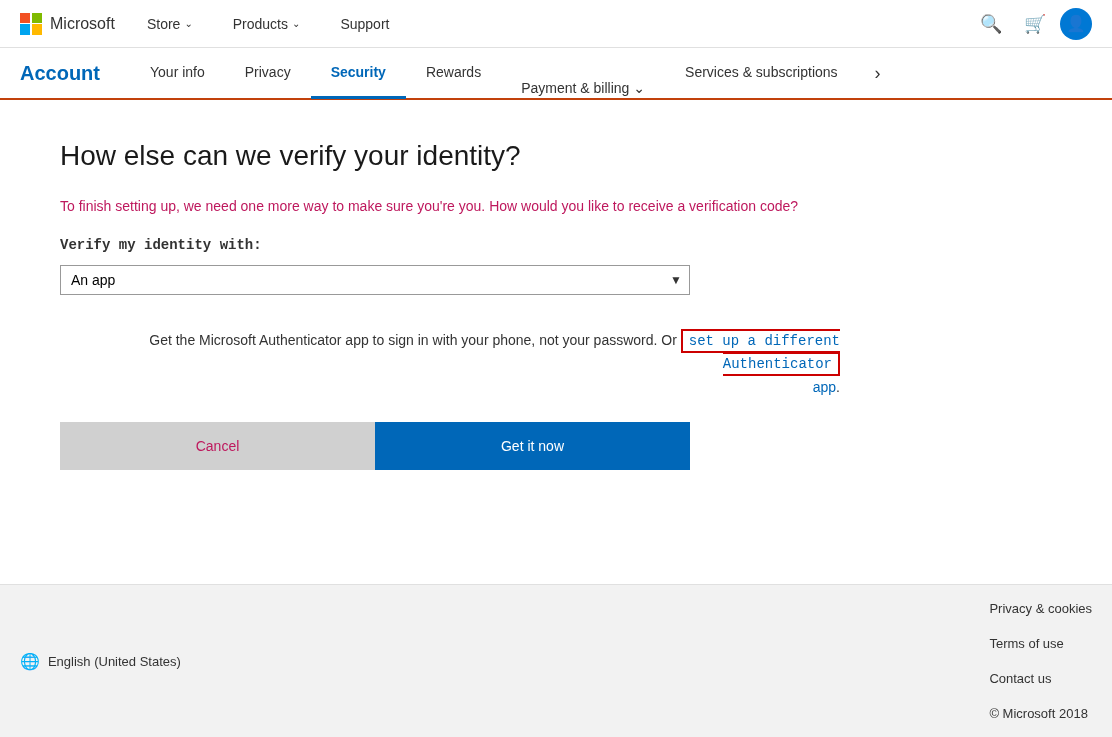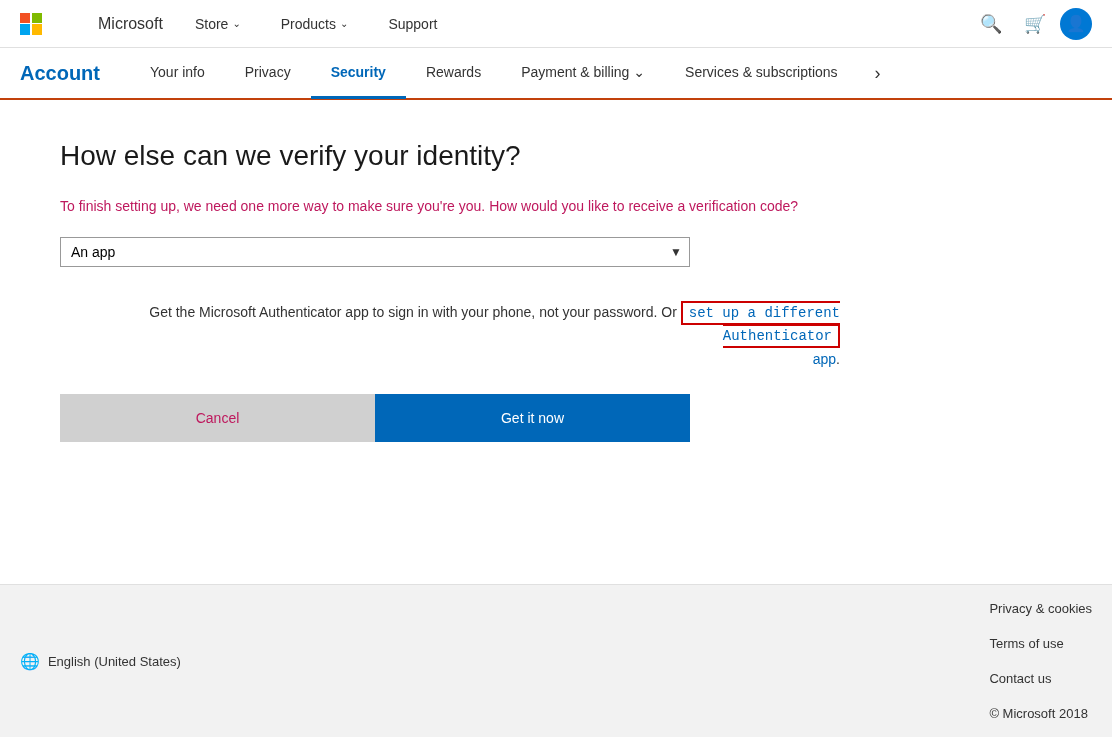--- a/index.html
+++ b/index.html
@@ -12,21 +12,20 @@
       padding: 0 20px;
       height: 48px;
       border-bottom: 1px solid #e0e0e0;
       background: #fff;
     }
     .ms-logo {
       display: flex;
       align-items: center;
       margin-right: 20px;
       text-decoration: none;
-      gap: 48px;
     }
     .ms-logo-grid {
       width: 22px;
       height: 22px;
       display: grid;
       grid-template-columns: 1fr 1fr;
       grid-template-rows: 1fr 1fr;
       gap: 1.5px;
       margin-right: 8px;
     }
@@ -126,20 +125,21 @@
       border-bottom: 3px solid transparent;
       white-space: nowrap;
     }
     .account-nav-link.active {
       color: #0067b8;
       border-bottom-color: #0067b8;
       font-weight: 600;
     }
     .account-nav-link.has-dropdown {
       gap: 4px;
+      align-items: flex-end;
     }
     .more-btn {
       width: 40px;
       height: 52px;
       display: flex;
       align-items: center;
       justify-content: center;
       cursor: pointer;
       border: none;
       background: none;
@@ -341,20 +341,21 @@
     <button class="account-nav-link">
       <span>Services &amp; subscriptions</span>
     </button>
     <button class="more-btn">›</button>
   </div>
 </nav>
 
 <main class="main-content">
   <h1 class="page-title">How else can we verify your identity?</h1>
   <p class="description">To finish setting up, we need one more way to make sure you're you. How would you like to receive a verification code?</p>
+  <p class="verify-label">Verify my identity with:</p>
 
   <div class="select-wrapper">
     <select class="identity-select">
       <option>An app</option>
       <option>Email</option>
       <option>Phone</option>
     </select>
     <span class="select-arrow">▼</span>
   </div>
 

